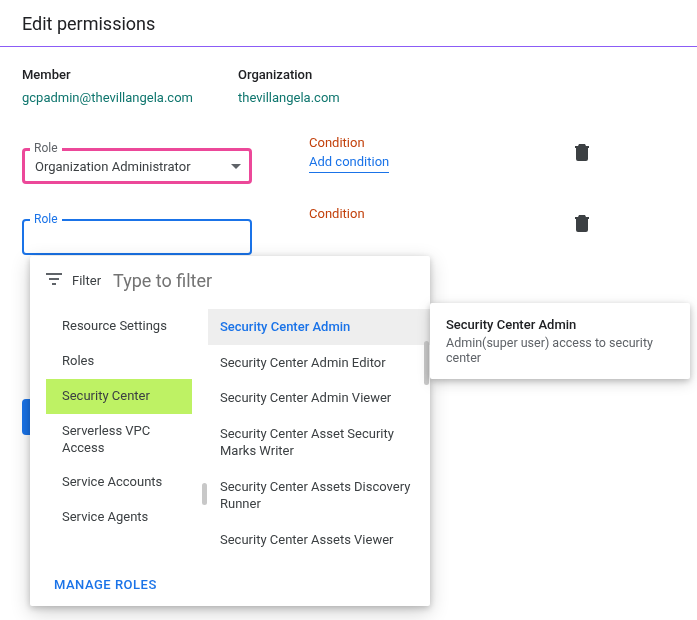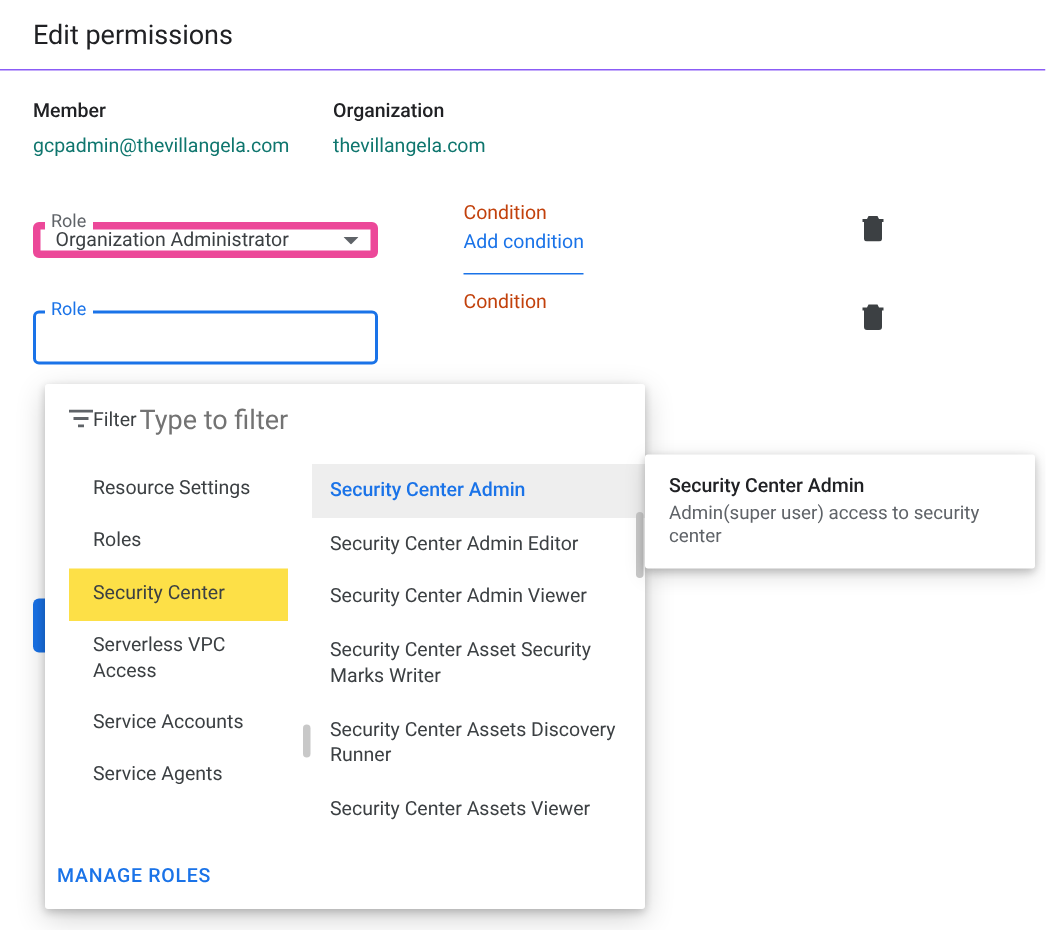--- a/index.html
+++ b/index.html
@@ -15,21 +15,21 @@
     overflow: hidden;
   }
   .page-title {
     font-size: 18px;
     font-weight: 400;
     color: #202124;
     padding: 13px 22px 12px;
     border-bottom: 1px solid #8b5cf6;
   }
   .content { padding: 20px 22px 0; position: relative; }
-  .info-row { display: flex; gap: 0; margin-bottom: 28px; }
+  .info-row { display: flex; gap: 16px; margin-bottom: 28px; }
   .info-col { }
   .info-col.member { width: 200px; }
   .info-col.org { width: 200px; }
   .info-label {
     font-size: 13px;
     font-weight: 500;
     color: #202124;
     margin-bottom: 8px;
   }
   .info-value {
@@ -49,23 +49,23 @@
     top: 7px;
     left: 8px;
     background: #fff;
     padding: 0 4px;
     display: inline-block;
     z-index: 2;
   }
   .float-label.blue { color: #1a73e8; }
 
   .select-box {
-    border: 5px solid #ec4899;
+    border: 3px solid #ec4899;
     border-radius: 4px;
-    height: 24px;
+    height: 36px;
     width: 230px;
     display: flex;
     align-items: center;
     justify-content: space-between;
     padding: 0 8px 0 10px;
     font-size: 13px;
     color: #3c4043;
     cursor: pointer;
   }
   .select-box.active-outline {
@@ -83,21 +83,21 @@
   .cond-label {
     font-size: 13px;
     color: #c2410c;
     margin-bottom: 4px;
     margin-top: 2px;
   }
   .link {
     color: #1a73e8;
     font-size: 13px;
     border-bottom: 1px solid #1a73e8;
-    padding-bottom: 13px;
+    padding-bottom: 3px;
     cursor: pointer;
   }
   .trash-btn {
     width: 18px; height: 18px; cursor: pointer; color:#3c4043;
   }
 
   .save-btn {
     position: absolute;
     left: 22px;
     top: 399px;
@@ -118,41 +118,41 @@
     box-shadow: 0 2px 6px rgba(0,0,0,0.2), 0 6px 20px rgba(0,0,0,0.19);
     border-radius: 2px;
     display: flex;
     flex-direction: column;
     z-index: 10;
   }
   .filter-row {
     display: flex;
     align-items: center;
     padding: 14px 16px;
-    gap: 0;
+    gap: 10px;
   }
   .filter-row .ficon { color:#5f6368; }
   .filter-row .flabel { font-size: 13px; color:#3c4043; }
   .filter-row .fplaceholder { font-size: 18px; color:#737373; margin-left:2px; }
 
   .lists-wrap { flex: 1; display: flex; overflow: hidden; }
   .cat-list {
     width: 178px;
     overflow-y: auto;
     padding: 4px 16px;
     position: relative;
   }
   .cat-item {
     padding: 9px 16px;
     font-size: 13px;
     color: #3c4043;
     cursor: pointer;
     line-height: 1.3;
   }
-  .cat-item.selected { background: #fde047; }
+  .cat-item.selected { background: #bef264; }
   .cat-scroll-ind {
     position: absolute;
     right: 1px;
     top: 178px;
     width: 5px;
     height: 22px;
     background: #c8c8c8;
     border-radius: 3px;
   }
 
@@ -180,20 +180,21 @@
     top: 36px;
     width: 5px;
     height: 44px;
     background: #c8c8c8;
     border-radius: 3px;
   }
 
   .manage-row {
     border-top: 0;
     padding: 14px 8px;
+    margin-left: 16px;
   }
   .manage-link {
     color: #1a73e8;
     font-size: 13px;
     font-weight: 500;
     letter-spacing: 0.5px;
     cursor: pointer;
   }
 
   

